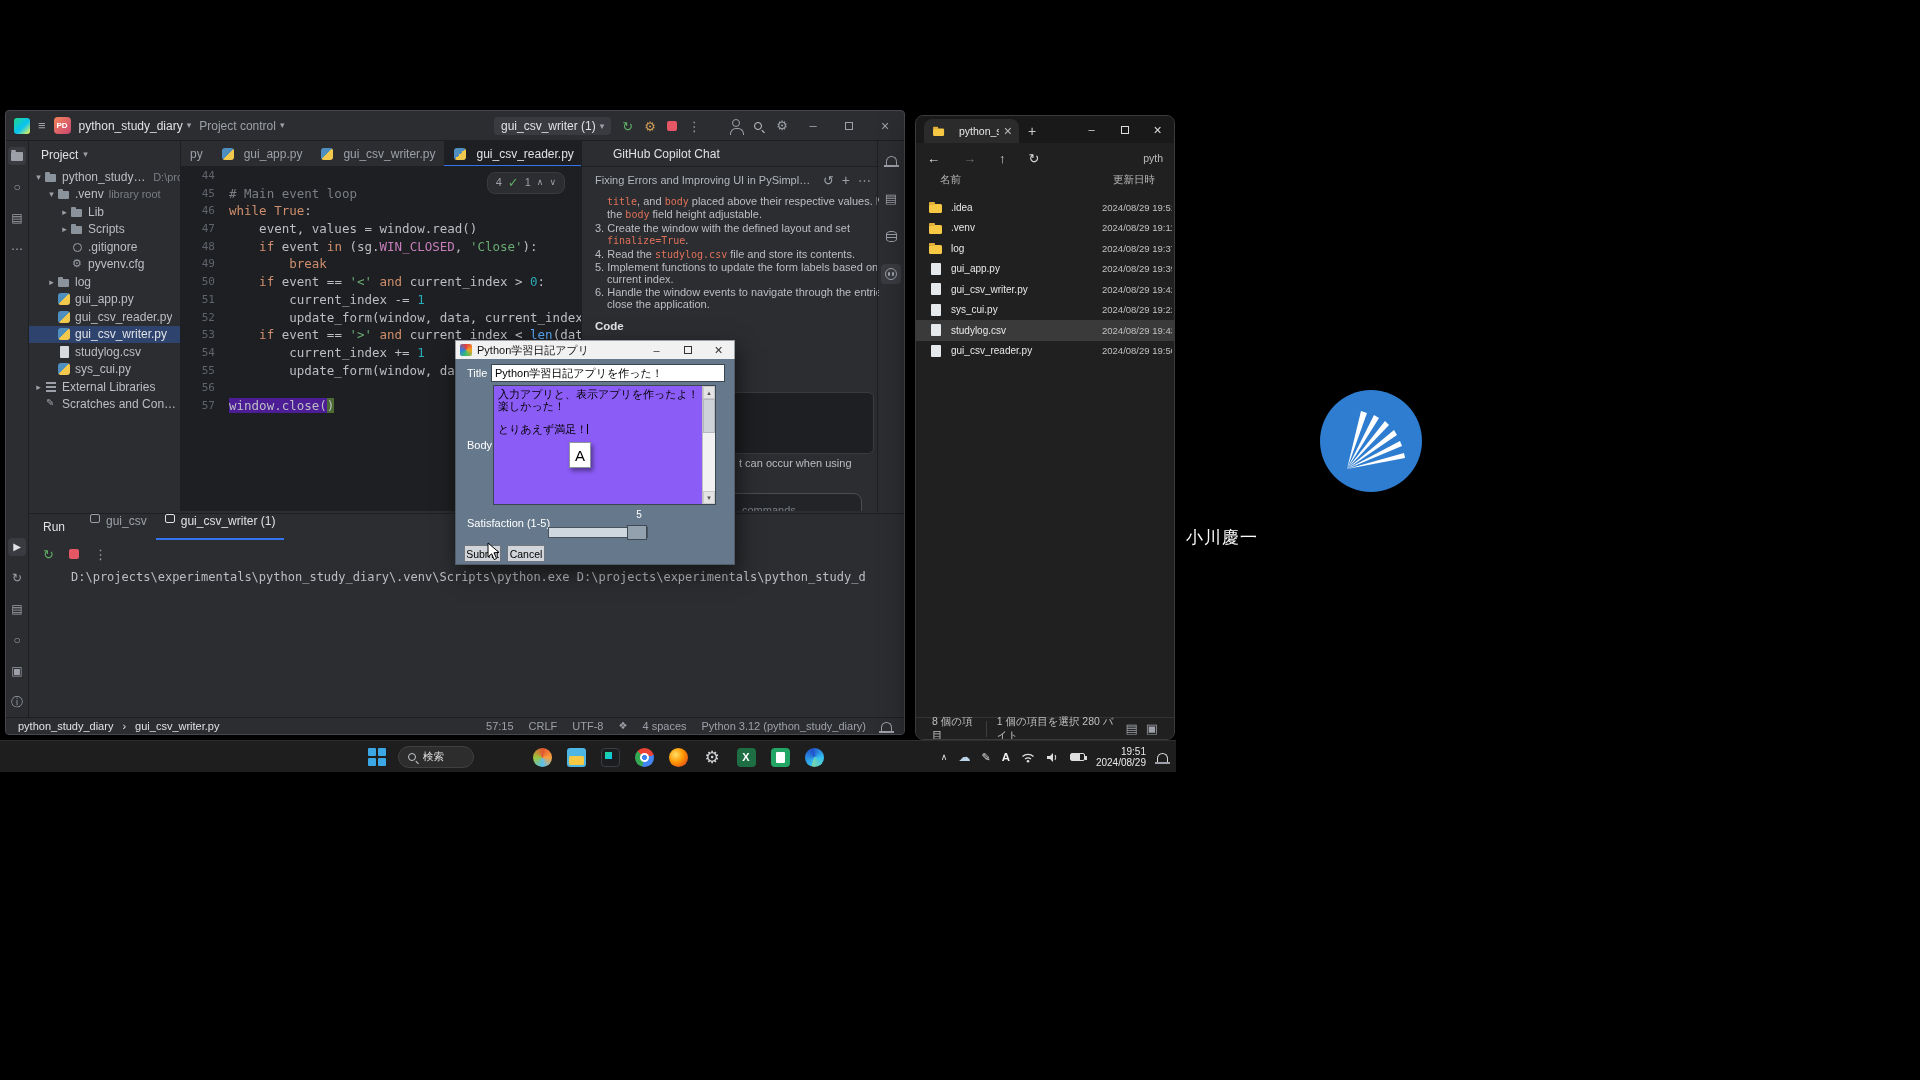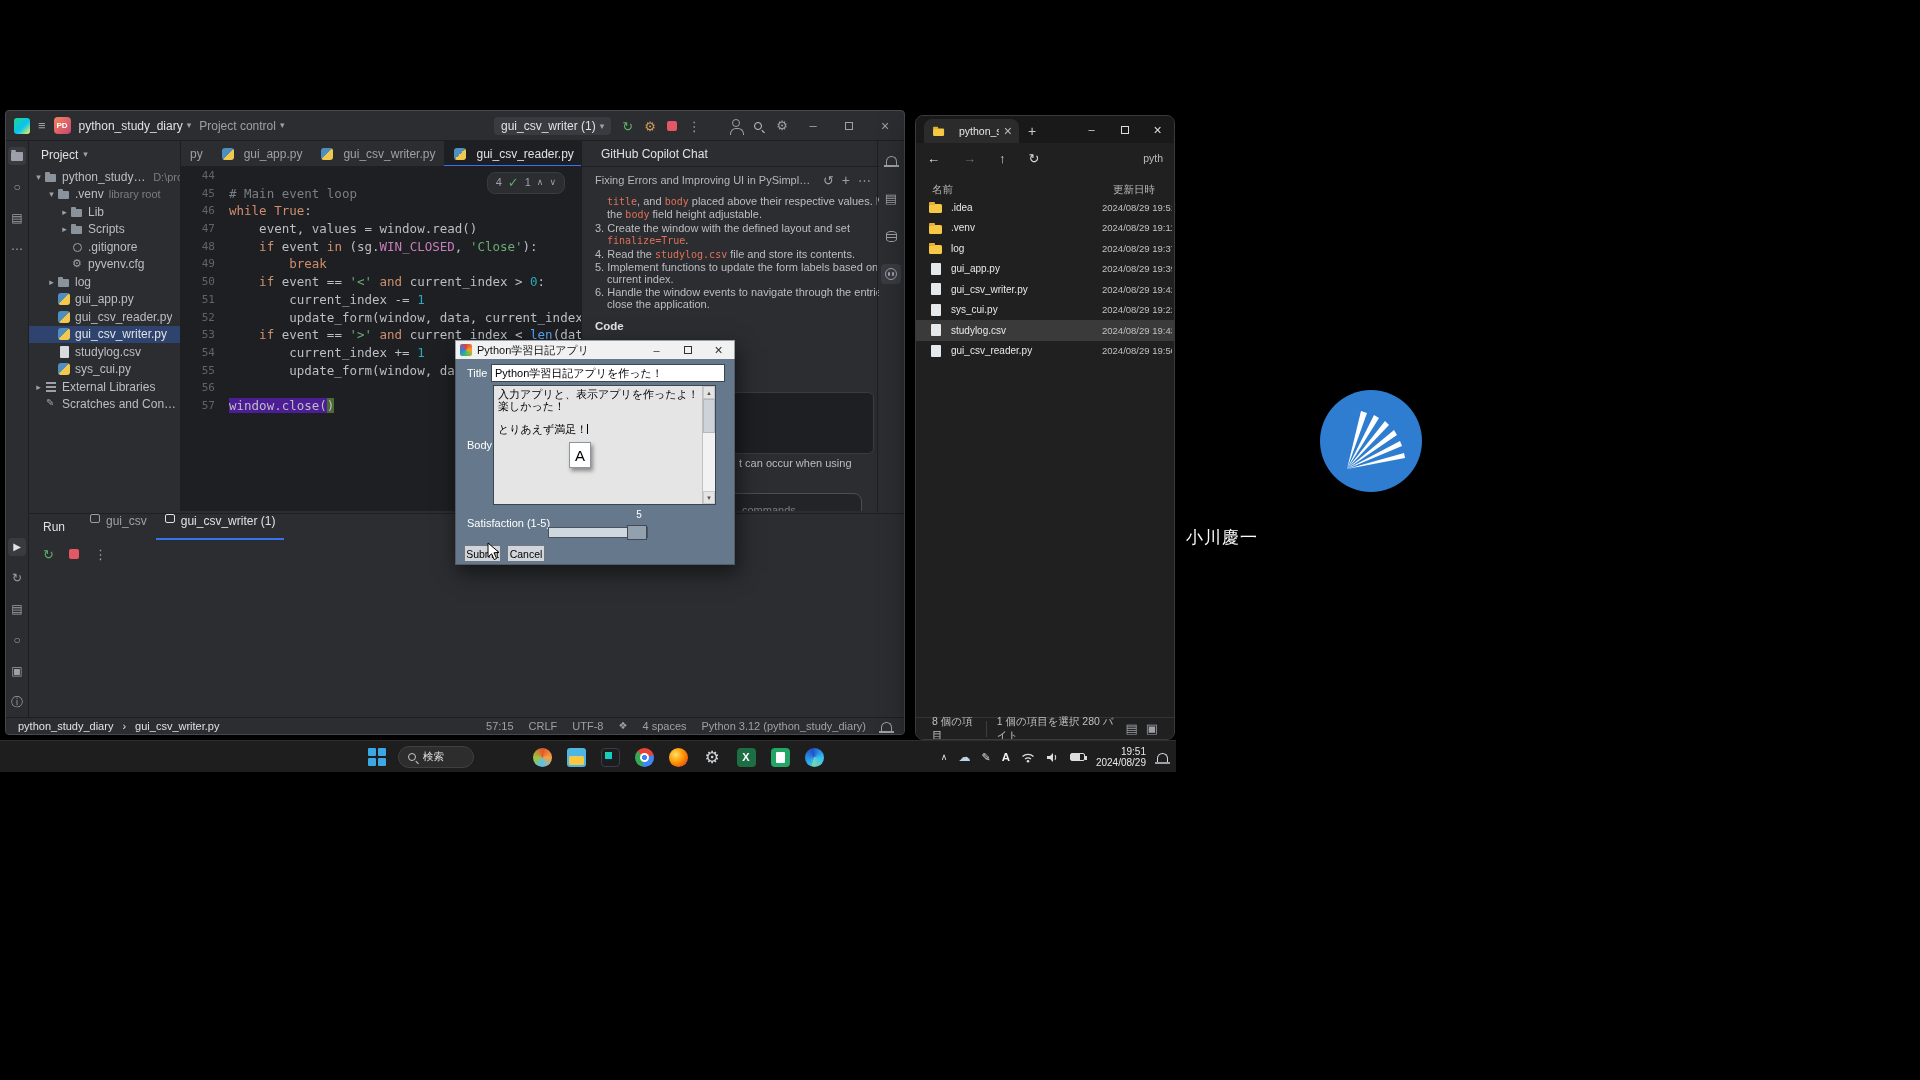--- a/index.html
+++ b/index.html
@@ -88,21 +88,21 @@
 .code{position:absolute;left:0;right:0;top:26px;bottom:0;font-family:"DejaVu Sans Mono","Liberation Mono",monospace;font-size:12.5px;line-height:17.7px;overflow:hidden}
 .cl{display:flex;height:17.7px;white-space:pre}
 .ln{width:48px;flex:none;text-align:right;padding-right:14px;color:#5f646c;font-size:11px}
 .ct{color:#bcbec4}
 .c-com{color:#7a7e85}.c-kw{color:#cf8e6d}.c-str{color:#6aab73}.c-num{color:#2aacb8}.c-const{color:#c77dbb}.c-fn{color:#56a8f5}
 .hl-a{background:#4c1d95}
 .hl-b{background:#4c6b33}
 .inspect{position:absolute;right:16px;top:5px;display:flex;align-items:center;gap:6px;background:#2b2d30;border:1px solid #393b40;border-radius:8px;padding:1px 8px;font-size:11px;color:#9da0a8;font-family:"Liberation Sans",sans-serif}
 
 .pc-copilot{position:absolute;left:575px;top:30px;width:298px;bottom:223px;background:#2b2d30;border-left:1px solid #1e1f22;overflow:hidden}
-.cop-h{height:26px;display:flex;align-items:center;padding-left:19px;border-bottom:1px solid #1e1f22;color:#dfe1e5}
+.cop-h{height:26px;display:flex;align-items:center;padding-left:31px;border-bottom:1px solid #1e1f22;color:#dfe1e5}
 .cop-t{height:26px;display:flex;align-items:center;padding:0 8px 0 13px;color:#b4b8bf;font-size:11px;gap:8px}
 .cop-t .title{flex:1;overflow:hidden;white-space:nowrap;text-overflow:ellipsis}
 .cop-content{position:absolute;left:0;right:0;top:54px;bottom:0}
 .cop-lines{padding-left:13px}
 .chatline{font-size:11px;line-height:12.4px;color:#bcbec4;white-space:nowrap;overflow:hidden}
 .chatline.ind{padding-left:12px}
 .icode{color:#e0705a;font-family:"DejaVu Sans Mono",monospace;font-size:10px}
 .cop-codelabel{margin:9px 0 0 13px;font-size:11.5px;font-weight:bold;color:#dfe1e5}
 .cop-codeblock{position:absolute;left:6px;width:286px;top:197px;height:62px;background:#1e1f22;border:1px solid #393b40;border-radius:6px}
 .cop-frag{position:absolute;left:157px;top:262px;font-size:11px;color:#bcbec4;white-space:nowrap}
@@ -135,21 +135,21 @@
 
 .dlg{position:absolute;left:455px;top:340px;width:280px;height:225px;z-index:10;box-shadow:3px 8px 20px rgba(0,0,0,.55);font-size:11px}
 .dlg-tb{height:19px;background:#f1f1f1;border:1px solid #9aa0a6;border-bottom:none;display:flex;align-items:center;padding-left:4px}
 .dlg-ico{width:12px;height:12px;border-radius:2px;background:conic-gradient(#e34040,#f5a623,#39c06a,#2f7fe0,#e34040);flex:none}
 .dlg-title{margin-left:5px;color:#111;font-size:11px;white-space:nowrap}
 .dlg-wbtns{margin-left:auto;display:flex;height:100%}
 .dlg-wbtn{width:31px;display:flex;align-items:center;justify-content:center;color:#333;font-size:11px}
 .dlg-body{position:relative;height:206px;background:#66798c;border:1px solid #515c68;border-top:none}
 .dlg-label{position:absolute;color:#fff;font-size:11px}
 .dlg-input{position:absolute;left:35px;top:5px;width:234px;height:18px;background:#fff;border:1px solid #3c4650;color:#000;display:flex;align-items:center;padding:0 3px;white-space:nowrap;overflow:hidden}
-.dlg-ta{position:absolute;left:37px;top:26px;width:223px;height:120px;background:#e5e5e5;border:1px solid #3c4650;display:flex}
+.dlg-ta{position:absolute;left:37px;top:26px;width:223px;height:120px;background:#8b5cf6;border:1px solid #3c4650;display:flex}
 .ta-text{flex:1;padding:3px 4px;color:#000;font-size:11px;line-height:11.7px;overflow:hidden}
 .taline{white-space:pre;min-height:11.7px}
 .caret{display:inline-block;width:1px;height:10px;background:#000;vertical-align:-1px}
 .ta-sb{width:13px;border-left:1px solid #c0c0c0;background:#f2f2f2;display:flex;flex-direction:column}
 .sb-btn{height:13px;background:#e4e4e4;border:1px solid #c9c9c9;color:#555;font-size:6px;display:flex;align-items:center;justify-content:center}
 .sb-trough{flex:1;position:relative}
 .sb-thumb{position:absolute;left:0;right:0;top:0;height:34px;background:#cdd3d9;border:1px solid #b2b8be}
 .ime{position:absolute;left:113px;top:83px;width:22px;height:26px;background:#fff;border:1px solid #8d959d;box-shadow:2px 3px 4px rgba(0,0,0,.4);display:flex;align-items:center;justify-content:center;font-size:15px;color:#000;z-index:3}
 .slider-value{position:absolute;left:173px;top:150px;width:20px;text-align:center;color:#fff;font-size:10px}
 .slider-trough{position:absolute;left:92px;top:168px;width:100px;height:11px;background:#cfd8df;border:1px solid #49535d}
@@ -168,21 +168,21 @@
 .exp-wbtns{position:absolute;right:0;top:0;height:100%;display:flex}
 .exp-wbtn{width:33px;display:flex;align-items:center;justify-content:center;color:#ddd;font-size:11px}
 .exp-nav{height:30px;display:flex;align-items:center;padding:0 11px;gap:23px;color:#d8d8d8;font-size:13px}
 .exp-addr{margin-left:auto;color:#bdbdbd;font-size:10.5px;overflow:hidden;white-space:nowrap}
 .exp-toolbar{height:38px;display:flex;align-items:center;padding:0 10px;gap:15px;border-bottom:1px solid #333;font-size:10.5px}
 .tbr-new{display:flex;align-items:center;gap:5px}
 .vsep{width:1px;height:16px;background:#3d3d3d}
 .copyic{width:9px;height:10px;border:1.2px solid #cfcfcf;border-radius:1px;position:relative;display:inline-block}
 .copyic::after{content:"";position:absolute;left:2px;top:-4px;width:9px;height:10px;border:1.2px solid #cfcfcf;border-radius:1px}
 .tbr-details{margin-left:auto;display:flex;align-items:center;gap:5px}
-.exp-cols{height:24px;display:flex;align-items:flex-end;padding-left:16px;color:#b5b5b5;font-size:10.5px;position:relative}
+.exp-cols{height:24px;display:flex;align-items:flex-start;padding-left:24px;color:#b5b5b5;font-size:10.5px;position:relative}
 .col-date{position:absolute;left:197px}
 .exp-row{height:20.5px;display:flex;align-items:center;padding-left:12px}
 .exp-row.selected{background:#3a3a3a}
 .xi{width:16px;height:14px;position:relative;flex:none;margin-right:7px}
 .xi-folder::before{content:"";position:absolute;left:1px;top:4px;width:13px;height:9px;background:#f7c843;border-radius:1.5px}
 .xi-folder::after{content:"";position:absolute;left:1px;top:2px;width:6px;height:3px;background:#e3b138;border-radius:1px}
 .xi-file::before{content:"";position:absolute;left:3px;top:1px;width:10px;height:12px;background:#e6e9ec;border-radius:1px}
 .xname{width:151px;flex:none;overflow:hidden;white-space:nowrap;text-overflow:ellipsis;font-size:10px}
 .xdate{width:70px;flex:none;font-size:9.5px;color:#c0c0c0;white-space:nowrap;overflow:hidden}
 .exp-status{position:absolute;left:0;right:0;bottom:0;height:22px;background:#202020;border-top:1px solid #333;display:flex;align-items:center;padding:0 16px;gap:10px;font-size:10.5px;color:#c0c0c0}
@@ -462,20 +462,21 @@
               <span class="rticon"></span>
               <span>gui_csv_writer (1)</span>
             </div>
           </div>
       </div>
       <div class="run-toolbar">
         <span class="gly g-rerun green"></span>
         <span class="stopbox"></span>
         <span class="gly g-more3"></span>
       </div>
+      <div class="console"><span>D:\projects\experimentals\python_study_diary\.venv\Scripts\python.exe D:\projects\experimentals\python_study_d</span></div>
     </div>
 
     <div class="pc-status">
       <span class="tbitem">
         <span>python_study_diary</span>
         <span class="sb-sep"></span>
         <span>gui_csv_writer.py</span>
       </span>
       <span class="sb-right">
         <span>57:15</span>

